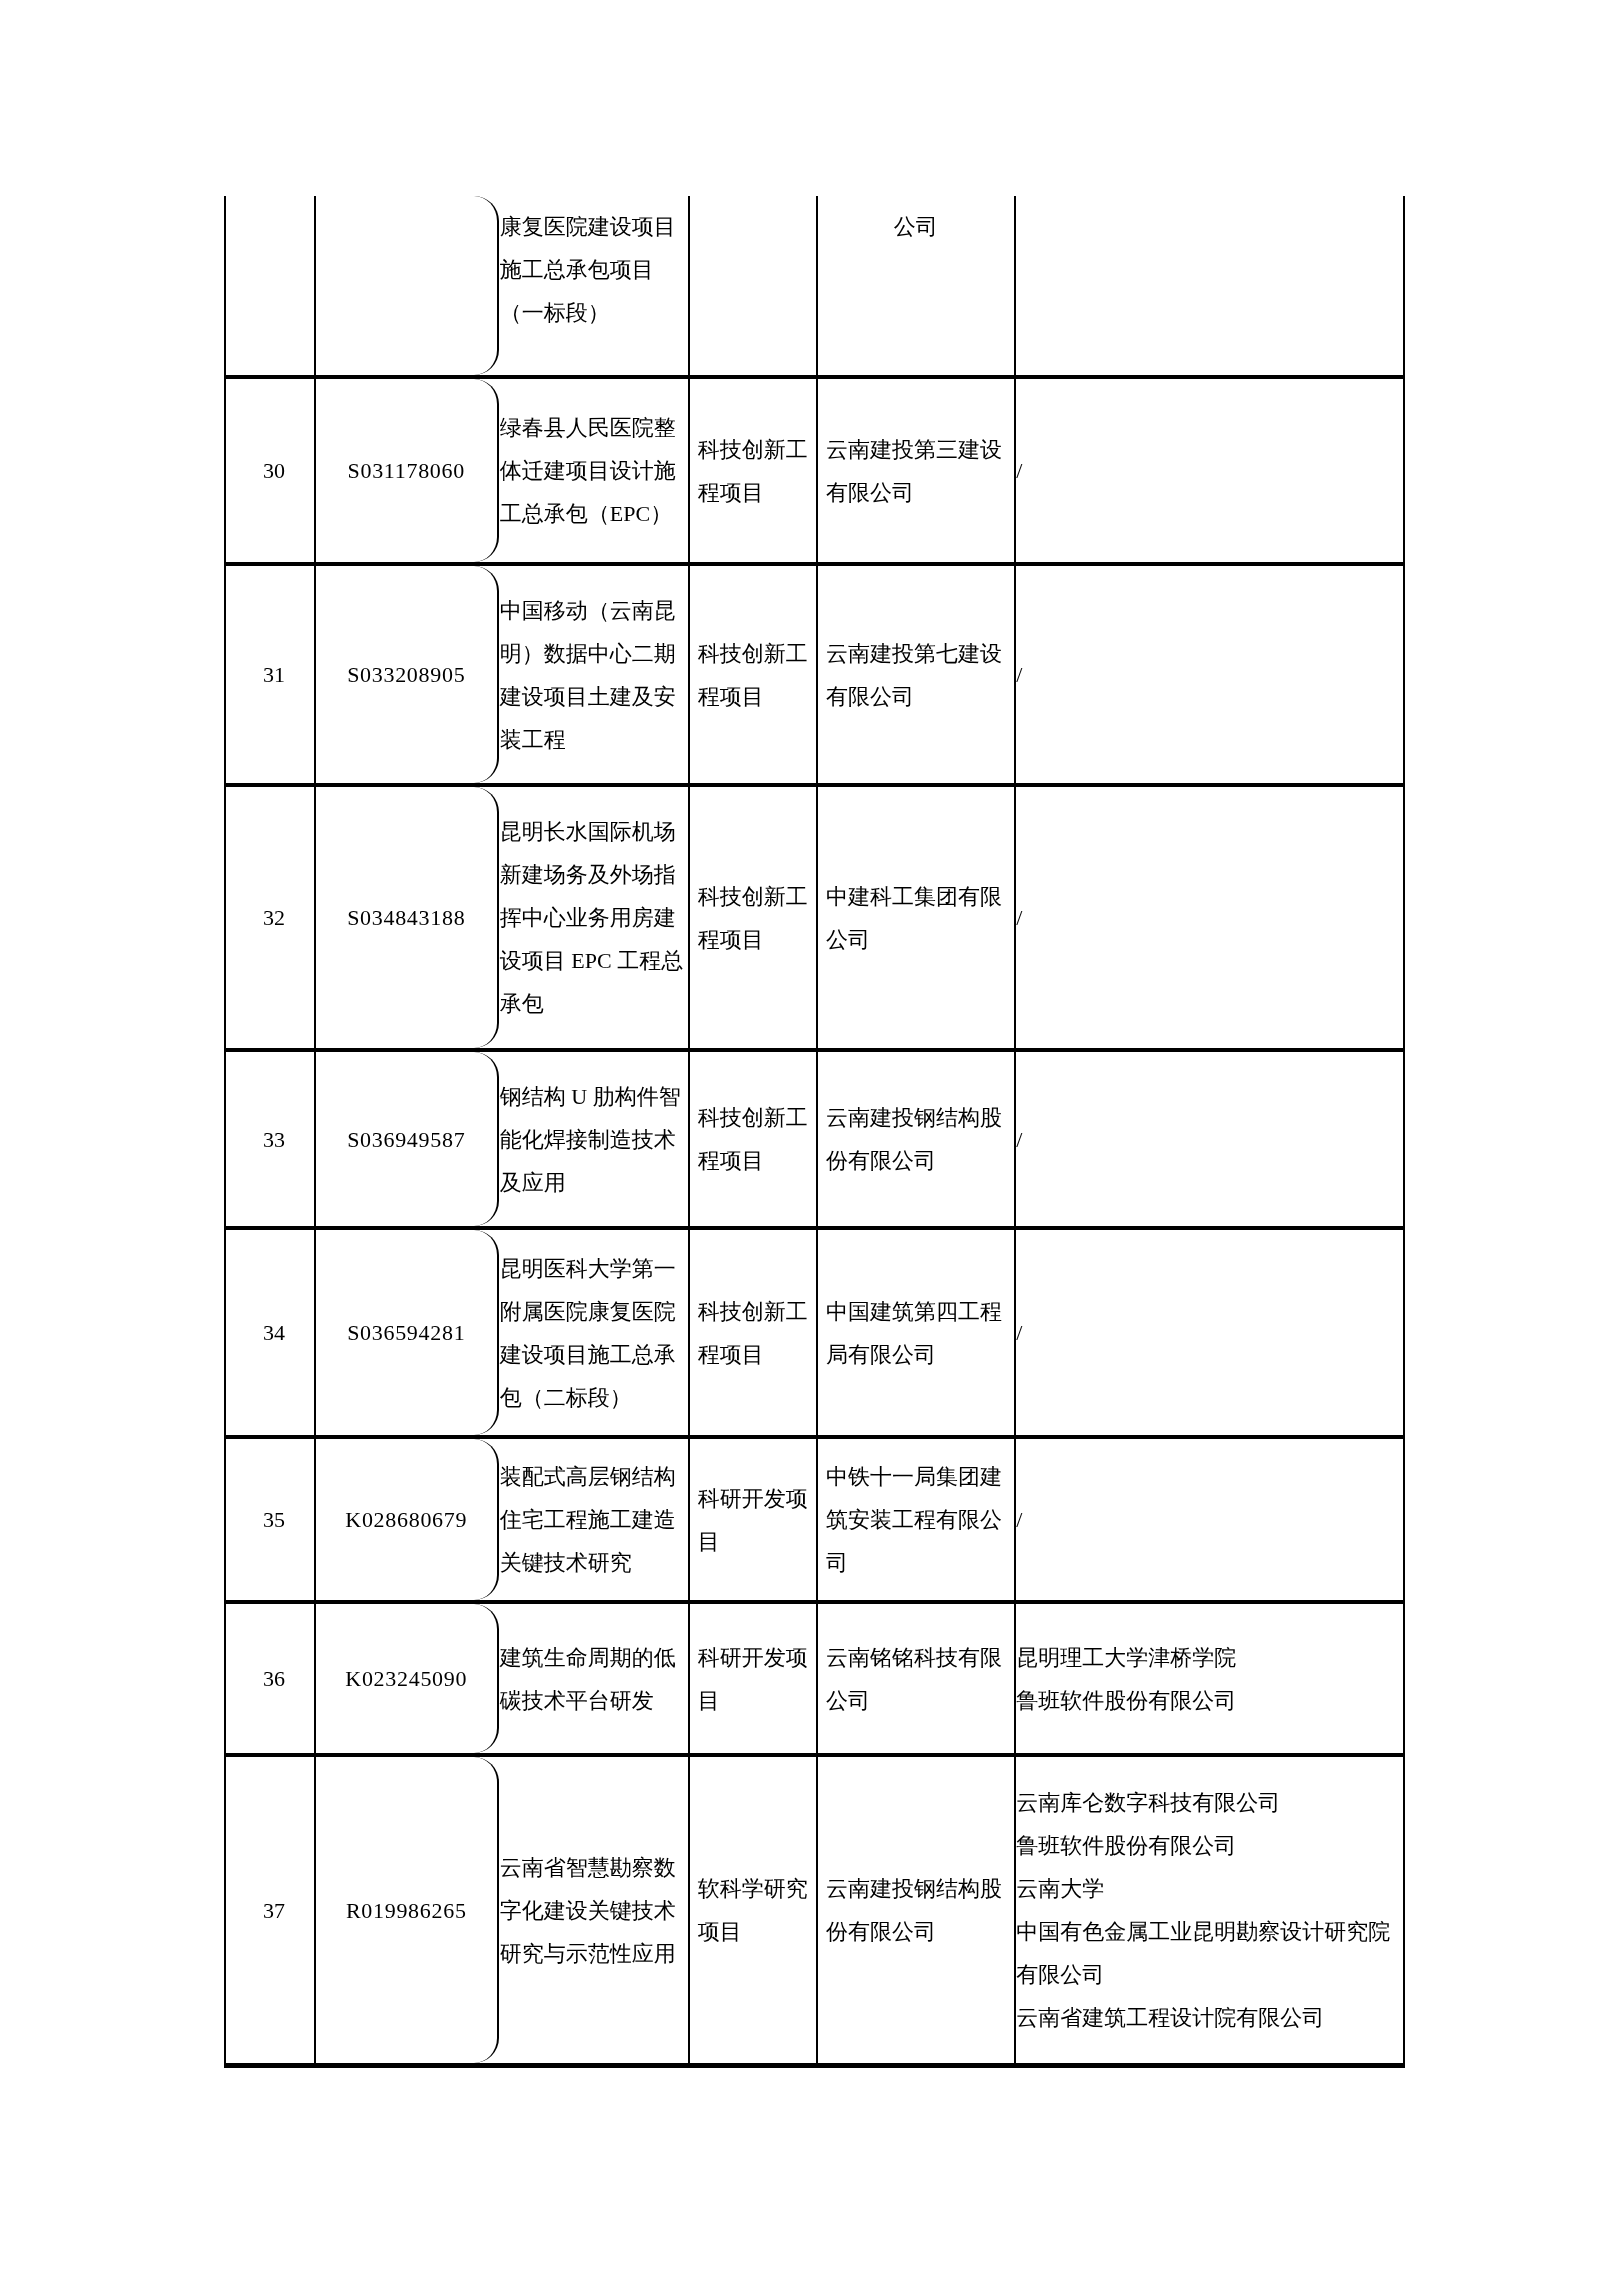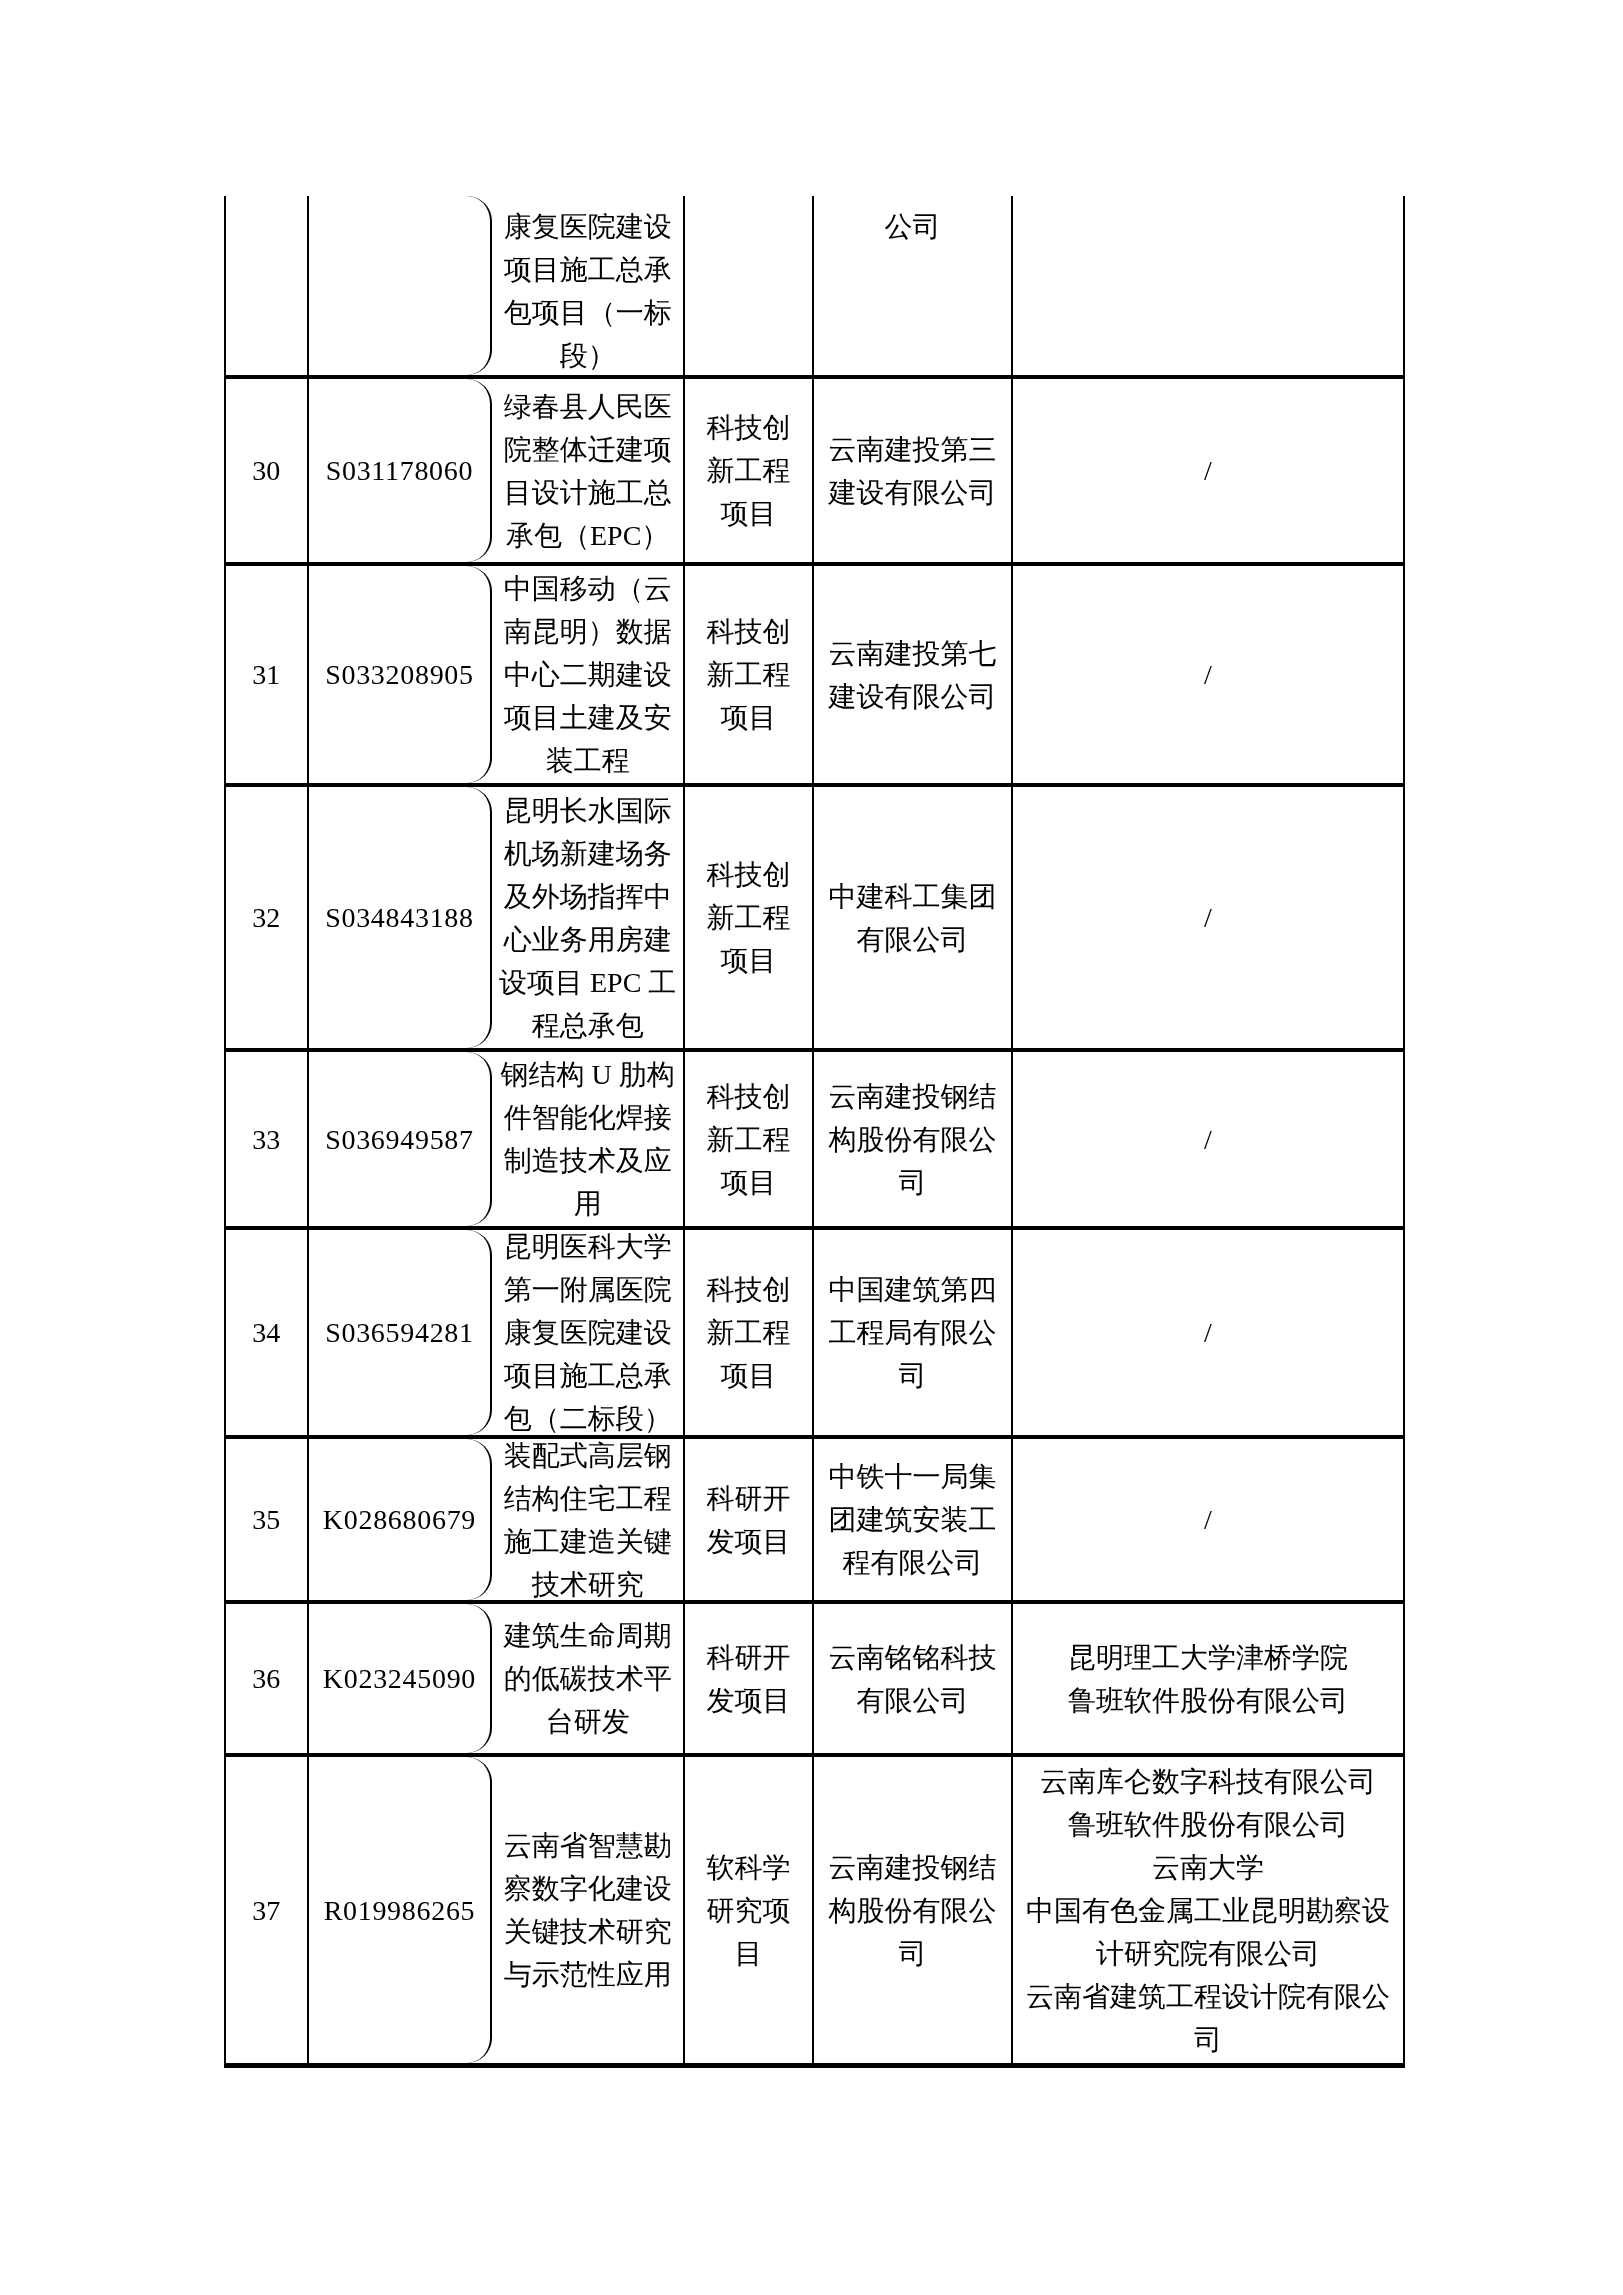--- a/index.html
+++ b/index.html
@@ -11,24 +11,24 @@
   .tbl{
     position:absolute;left:224px;top:196px;width:1177px;
     border-left:2.6px solid #000;border-right:2.6px solid #000;border-bottom:5.9px solid #000;
     background:#fff;
   }
   .row{display:flex;border-top:4.6px solid #000;}
   .row.first{border-top:none;}
   .cell{
     box-sizing:border-box;border-right:2.6px solid #000;
     display:flex;flex-direction:column;justify-content:center;align-items:center;
-    text-align:center;font-size:28px;line-height:43px;overflow:hidden;
+    font-size:22px;line-height:43px;overflow:hidden;
   }
   .cell:last-child{border-right:none;}
-  .c-no{width:84px;}
+  .c-no{width:84px;margin-left:8px;}
   .c-code{width:187px;letter-spacing:0.7px;border-radius:25px;}
   .c-name{width:196px;padding:0 1.3px;}
   .c-type{width:131px;padding:0 7.9px;}
   .c-company{width:202px;padding:0 7.9px;}
   .c-partners{width:397px;padding:0 0.7px;}
   .top{justify-content:flex-start;padding-top:9.2px;}
   .h-partial{height:179px;}
   .h-30{height:183px;}
   .h-31{height:217px;}
   .h-32{height:261px;}

